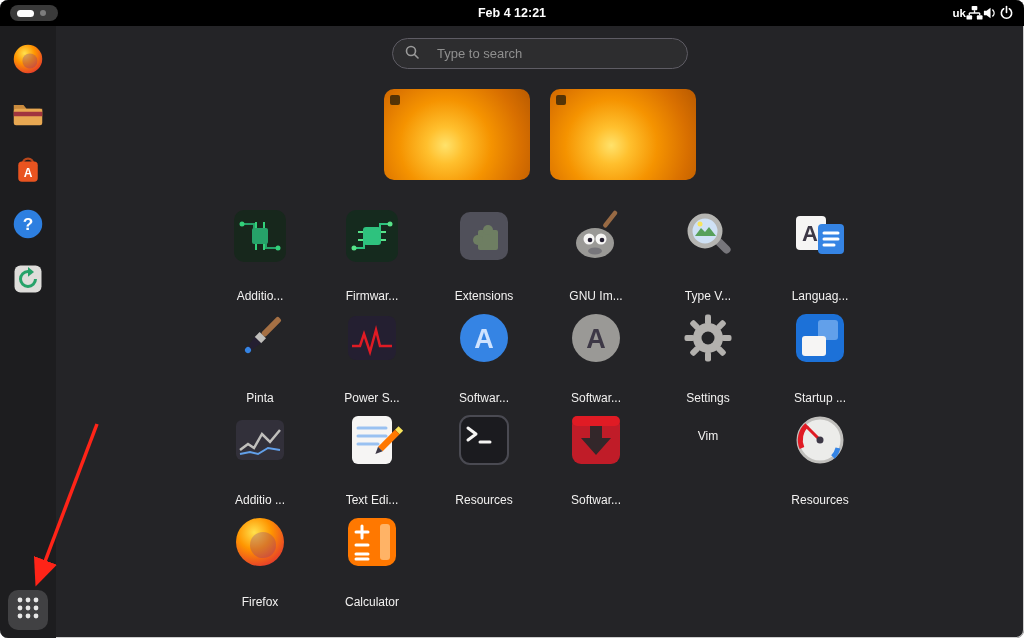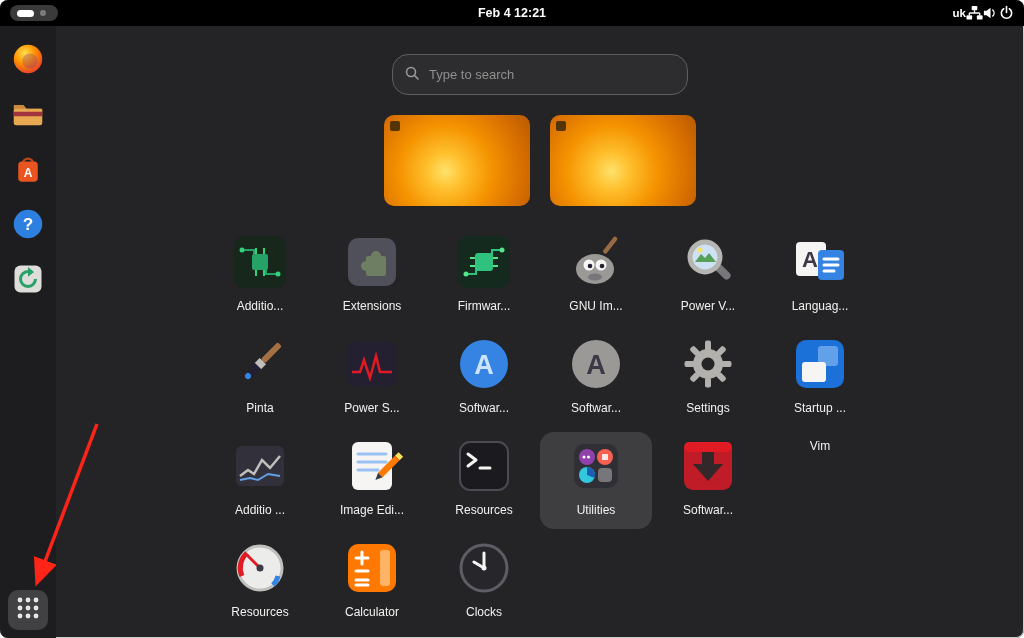--- a/index.html
+++ b/index.html
@@ -15,33 +15,33 @@
   .kbd{font-size:11.5px;font-weight:bold}
   .sicon svg{display:block}
   
   .dock{position:absolute;top:26px;left:0;bottom:0;width:56px;background:#1d1d1f;display:flex;flex-direction:column;align-items:center;padding:14px 0 8px;gap:17px;z-index:2}
   .dock-item{width:38px;height:38px;display:flex;align-items:center;justify-content:center;border-radius:9px;cursor:pointer}
   .dock-item svg{width:36px;height:36px;display:block}
   .dock-spacer{flex:1}
   .show-apps{width:40px;height:40px;border-radius:10px;background:rgba(255,255,255,0.16);display:flex;align-items:center;justify-content:center;cursor:pointer}
   
   .main{position:absolute;top:26px;left:56px;right:0;bottom:0;display:flex;flex-direction:column;align-items:center;z-index:1}
-  .search{margin-top:28px;width:296px;height:41px;border-radius:16px;background:#2d2d2f;border:1px solid #5e5c64;display:flex;align-items:center;padding:0 12px;gap:8px}
+  .search{margin-top:12px;width:296px;height:31px;border-radius:16px;background:#2d2d2f;border:1px solid #5e5c64;display:flex;align-items:center;padding:0 12px;gap:16px}
   .search input{flex:1;background:transparent;border:0;outline:0;color:#bdbdbd;font-size:13px;font-family:inherit}
   .search input::placeholder{color:#8f8f8f}
   .workspaces{margin-top:20px;display:flex;gap:20px;align-items:center}
   .ws-thumb{width:146px;height:91px;border-radius:10px;position:relative;cursor:pointer;
     background:radial-gradient(circle at 42% 62%, #ffe26b 0%, #ffc02e 18%, #f59300 45%, #d86f00 75%, #b85a00 100%)}
   .ws-mini{position:absolute;top:6px;left:6px;width:10px;height:10px;border-radius:2px;background:rgba(45,32,8,0.78)}
   .app-grid{margin-top:22px;display:grid;grid-template-columns:repeat(6,112px);row-gap:5px}
   .app{height:97px;display:flex;flex-direction:column;align-items:center;padding-top:2px;border-radius:14px;cursor:pointer}
   .app.hl{background:rgba(255,255,255,0.12)}
   .app-icon{width:64px;height:64px}
   .app-icon svg{width:64px;height:64px;display:block}
-  .app-label{margin-top:5px;font-size:12px;color:#f2f1f0;white-space:nowrap}
+  .app-label{margin-top:21px;font-size:12px;color:#f2f1f0;white-space:nowrap}
   .arrow-overlay{position:absolute;inset:0;pointer-events:none;z-index:6}
 </style>
 </head>
 <body>
 
 <div class="screen">
 
   <div class="topbar">
     <div class="ws-pill">
       <span class="ws-dash"></span>
@@ -190,34 +190,20 @@
                 <line x1="36" y1="40" x2="36" y2="46"></line>
               </g>
           </svg>
         </span>
         <span class="app-label">Additio...</span>
       </div>
 
       <div class="app">
         <span class="app-icon">
           <svg viewBox="0 0 64 64">
-            <rect x="8" y="8" width="48" height="48" rx="10" fill="#50505a"></rect>
-            <g fill="#6e7e62">
-                <rect x="26" y="26" width="20" height="20" rx="2"></rect>
-                <circle cx="36" cy="26" r="5"></circle>
-                <circle cx="26" cy="36" r="5"></circle>
-              </g>
-          </svg>
-        </span>
-        <span class="app-label">Extensions</span>
-      </div>
-
-      <div class="app">
-        <span class="app-icon">
-          <svg viewBox="0 0 64 64">
             <rect x="6" y="6" width="52" height="52" rx="10" fill="#152a1e"></rect>
             <g stroke="#2ec27e" stroke-width="2" fill="none">
                 <path d="M14 44 H24 V36"></path>
                 <path d="M50 20 H40 V28"></path>
               </g>
             <circle cx="14" cy="44" r="2.5" fill="#57e389"></circle>
               <circle cx="50" cy="20" r="2.5" fill="#57e389"></circle>
             <rect x="23" y="23" width="18" height="18" rx="3" fill="#2ec27e"></rect>
             <g stroke="#57e389" stroke-width="2">
                 <line x1="18" y1="28" x2="23" y2="28"></line>
@@ -226,20 +212,34 @@
                 <line x1="41" y1="36" x2="46" y2="36"></line>
               </g>
           </svg>
         </span>
         <span class="app-label">Firmwar...</span>
       </div>
 
       <div class="app">
         <span class="app-icon">
           <svg viewBox="0 0 64 64">
+            <rect x="8" y="8" width="48" height="48" rx="10" fill="#50505a"></rect>
+            <g fill="#6e7e62">
+                <rect x="26" y="26" width="20" height="20" rx="2"></rect>
+                <circle cx="36" cy="26" r="5"></circle>
+                <circle cx="26" cy="36" r="5"></circle>
+              </g>
+          </svg>
+        </span>
+        <span class="app-label">Extensions</span>
+      </div>
+
+      <div class="app">
+        <span class="app-icon">
+          <svg viewBox="0 0 64 64">
             <rect x="44" y="5" width="4.5" height="20" rx="2" fill="#986a44" transform="rotate(38 46 15)"></rect>
             <path d="M36 27 l9 4 -10 2 z" fill="#241f31"></path>
             <ellipse cx="31" cy="39" rx="19" ry="15" fill="#9a9996"></ellipse>
             <circle cx="25" cy="35" r="5.5" fill="#f6f5f4"></circle>
               <circle cx="37" cy="35" r="5.5" fill="#f6f5f4"></circle>
             <circle cx="26" cy="36" r="2.3" fill="#241f31"></circle>
               <circle cx="38" cy="36" r="2.3" fill="#241f31"></circle>
             <ellipse cx="31" cy="47" rx="7" ry="3.5" fill="#77767b"></ellipse>
           </svg>
         </span>
@@ -248,21 +248,21 @@
 
       <div class="app">
         <span class="app-icon">
           <svg viewBox="0 0 64 64">
             <rect x="38" y="38" width="18" height="8" rx="4" transform="rotate(45 47 42)" fill="#77767b"></rect>
             <circle cx="29" cy="27" r="15" fill="#cfe1f5" stroke="#b5b5b2" stroke-width="5"></circle>
             <path d="M19 32 l6-8 4 4 4-5 7 9 z" fill="#57a05a"></path>
             <circle cx="24" cy="20" r="2.5" fill="#f8e45c"></circle>
           </svg>
         </span>
-        <span class="app-label">Power V...</span>
+        <span class="app-label">Type V...</span>
       </div>
 
       <div class="app">
         <span class="app-icon">
           <svg viewBox="0 0 64 64">
             <rect x="8" y="12" width="30" height="34" rx="4" fill="#f6f5f4"></rect>
             <text x="22" y="37" font-size="22" font-weight="bold" text-anchor="middle" fill="#3d3846" font-family="Liberation Sans, sans-serif">A</text>
             <rect x="30" y="20" width="26" height="30" rx="4" fill="#3584e4"></rect>
             <g stroke="#ffffff" stroke-width="3" stroke-linecap="round">
                 <line x1="36" y1="29" x2="50" y2="29"></line>
@@ -369,50 +369,34 @@
                 <line x1="18" y1="28" x2="46" y2="28"></line>
                 <line x1="18" y1="36" x2="38" y2="36"></line>
               </g>
             <g transform="rotate(45 43 38)">
               <rect x="40" y="13" width="6.5" height="5" fill="#f8e45c"></rect>
               <rect x="40" y="18" width="6.5" height="24" fill="#ff7800"></rect>
               <path d="M40 42 h6.5 l-3.25 7 z" fill="#3d3846"></path>
             </g>
           </svg>
         </span>
-        <span class="app-label">Image Edi...</span>
+        <span class="app-label">Text Edi...</span>
       </div>
 
       <div class="app">
         <span class="app-icon">
           <svg viewBox="0 0 64 64">
             <rect x="8" y="8" width="48" height="48" rx="10" fill="#1b1b1f" stroke="#4a4a52" stroke-width="2"></rect>
             <path d="M16 20 l8 6 -8 6" stroke="#f6f5f4" stroke-width="3" fill="none" stroke-linecap="round" stroke-linejoin="round"></path>
             <line x1="28" y1="34" x2="38" y2="34" stroke="#f6f5f4" stroke-width="3" stroke-linecap="round"></line>
           </svg>
         </span>
         <span class="app-label">Resources</span>
       </div>
 
-      <div class="app hl">
-        <span class="app-icon">
-          <svg viewBox="0 0 64 64">
-            <rect x="10" y="10" width="44" height="44" rx="10" fill="#2f2f35"></rect>
-            <circle cx="23" cy="23" r="8" fill="#9141ac"></circle>
-              <circle cx="20" cy="23" r="1.5" fill="#fff"></circle>
-              <circle cx="24.5" cy="23" r="1.5" fill="#fff"></circle>
-            <circle cx="41" cy="23" r="8" fill="#f66151"></circle>
-              <rect x="38" y="20" width="6" height="6" fill="#ffffff" opacity="0.85"></rect>
-            <circle cx="23" cy="41" r="8" fill="#33c7de"></circle>
-              <path d="M23 41 L23 33 A8 8 0 0 1 30.5 44 Z" fill="#1a5fb4"></path>
-            <rect x="34" y="34" width="14" height="14" rx="4" fill="#77767b"></rect>
-          </svg>
-        </span>
-        <span class="app-label">Utilities</span>
-      </div>
 
       <div class="app">
         <span class="app-icon">
           <svg viewBox="0 0 64 64">
             <rect x="8" y="8" width="48" height="48" rx="9" fill="#c01c28"></rect>
             <rect x="8" y="8" width="48" height="10" rx="5" fill="#e01b24"></rect>
             <path d="M26 18 h12 v12 h9 L32 47 17 30 h9 z" fill="#33272a"></path>
           </svg>
         </span>
         <span class="app-label">Softwar...</span>
@@ -428,50 +412,55 @@
             <circle cx="32" cy="32" r="22" fill="#ececea" stroke="#c0bfbc" stroke-width="3"></circle>
             <path d="M14 40 A20 20 0 0 1 19 17" stroke="#e01b24" stroke-width="5" fill="none"></path>
             <path d="M45 49 A20 20 0 0 0 50 40" stroke="#3584e4" stroke-width="5" fill="none"></path>
             <line x1="32" y1="32" x2="19" y2="19" stroke="#e01b24" stroke-width="3" stroke-linecap="round"></line>
             <circle cx="32" cy="32" r="3.5" fill="#3d3846"></circle>
           </svg>
         </span>
         <span class="app-label">Resources</span>
       </div>
 
+      <div class="app">
+        <span class="app-icon">
+          <svg viewBox="0 0 64 64">
+            <defs>
+                <radialGradient id="fxg" cx="38%" cy="30%" r="78%">
+              <stop offset="0%" stop-color="#ffe14d"></stop>
+                  <stop offset="45%" stop-color="#ff9500"></stop>
+                  <stop offset="100%" stop-color="#e3342f"></stop>
+            </radialGradient>
+              </defs>
+            <circle cx="32" cy="32" r="24" fill="url(#fxg)"></circle>
+            <circle cx="35" cy="35" r="13" fill="#7a2f8f" opacity="0.28"></circle>
+          </svg>
+        </span>
+        <span class="app-label">Firefox</span>
+      </div>
 
       <div class="app">
         <span class="app-icon">
           <svg viewBox="0 0 64 64">
             <rect x="8" y="8" width="48" height="48" rx="10" fill="#ff7800"></rect>
             <rect x="40" y="14" width="10" height="36" rx="3" fill="#ffb366"></rect>
             <g stroke="#ffffff" stroke-width="3" stroke-linecap="round">
               <line x1="16" y1="22" x2="28" y2="22"></line>
                 <line x1="22" y1="16" x2="22" y2="28"></line>
               <line x1="16" y1="35" x2="28" y2="35"></line>
               <line x1="16" y1="44" x2="28" y2="44"></line>
                 <line x1="16" y1="49" x2="28" y2="49"></line>
             </g>
           </svg>
         </span>
         <span class="app-label">Calculator</span>
       </div>
 
 
-      <div class="app">
-        <span class="app-icon">
-          <svg viewBox="0 0 64 64">
-            <circle cx="32" cy="32" r="23" fill="#26262b" stroke="#5e5c64" stroke-width="3"></circle>
-            <line x1="32" y1="32" x2="32" y2="17" stroke="#f6f5f4" stroke-width="3" stroke-linecap="round"></line>
-            <line x1="32" y1="32" x2="22" y2="26" stroke="#f6f5f4" stroke-width="3" stroke-linecap="round"></line>
-            <circle cx="32" cy="32" r="2.5" fill="#f6f5f4"></circle>
-          </svg>
-        </span>
-        <span class="app-label">Clocks</span>
-      </div>
 
     </div>
   </div>
 
   <svg class="arrow-overlay" width="1024" height="638" viewBox="0 0 1024 638">
     <defs>
       <marker id="ah" markerWidth="9" markerHeight="8" refX="6" refY="3.5" orient="auto">
         <path d="M0 0 L8 3.5 L0 7 z" fill="#ff2418"></path>
       </marker>
     </defs>

